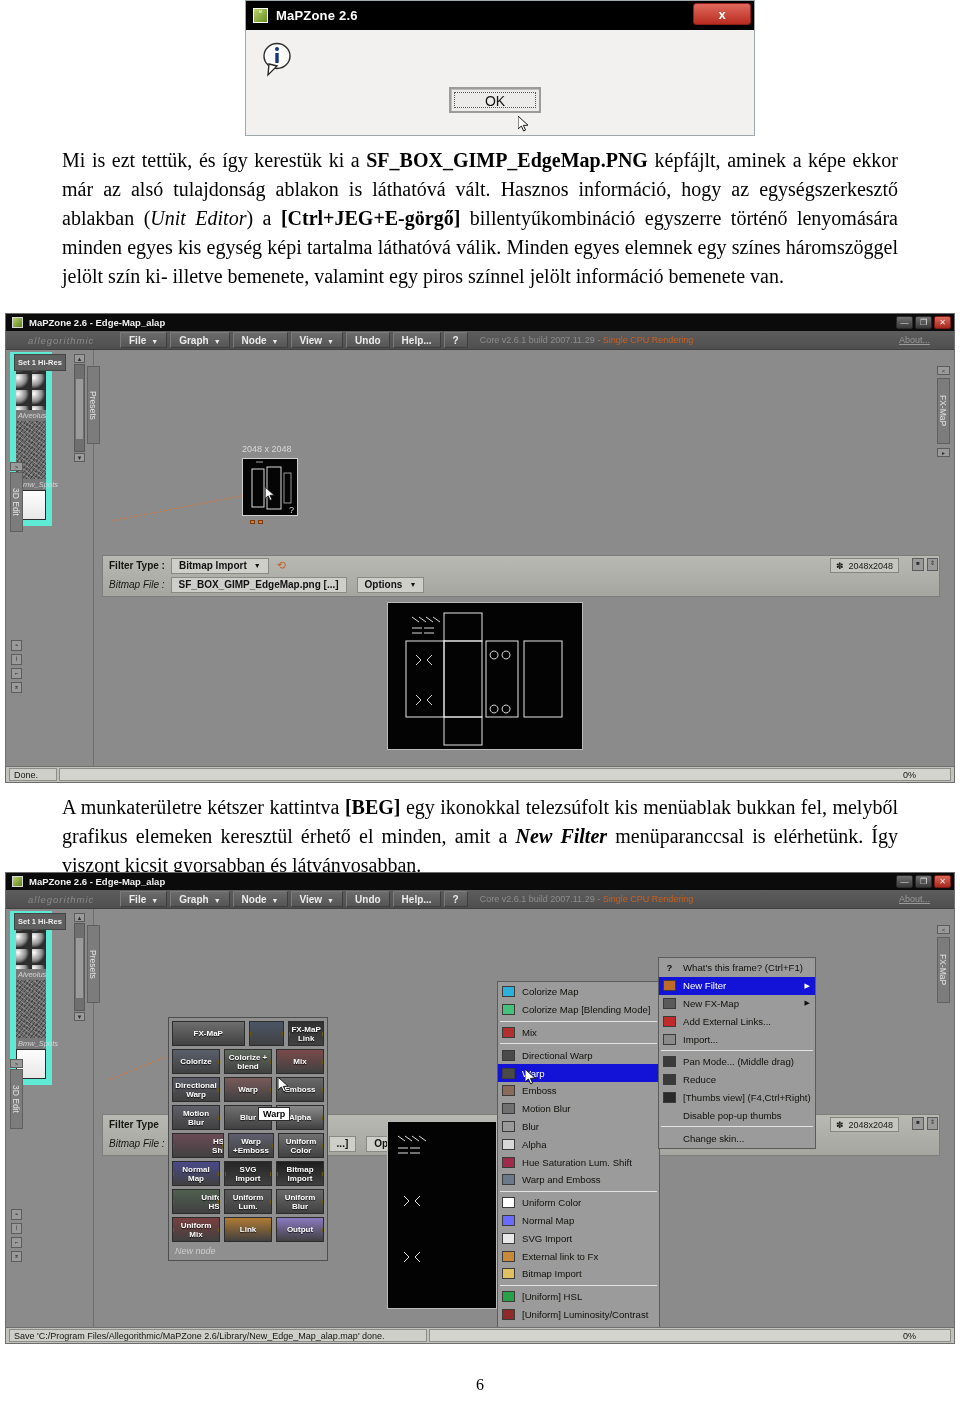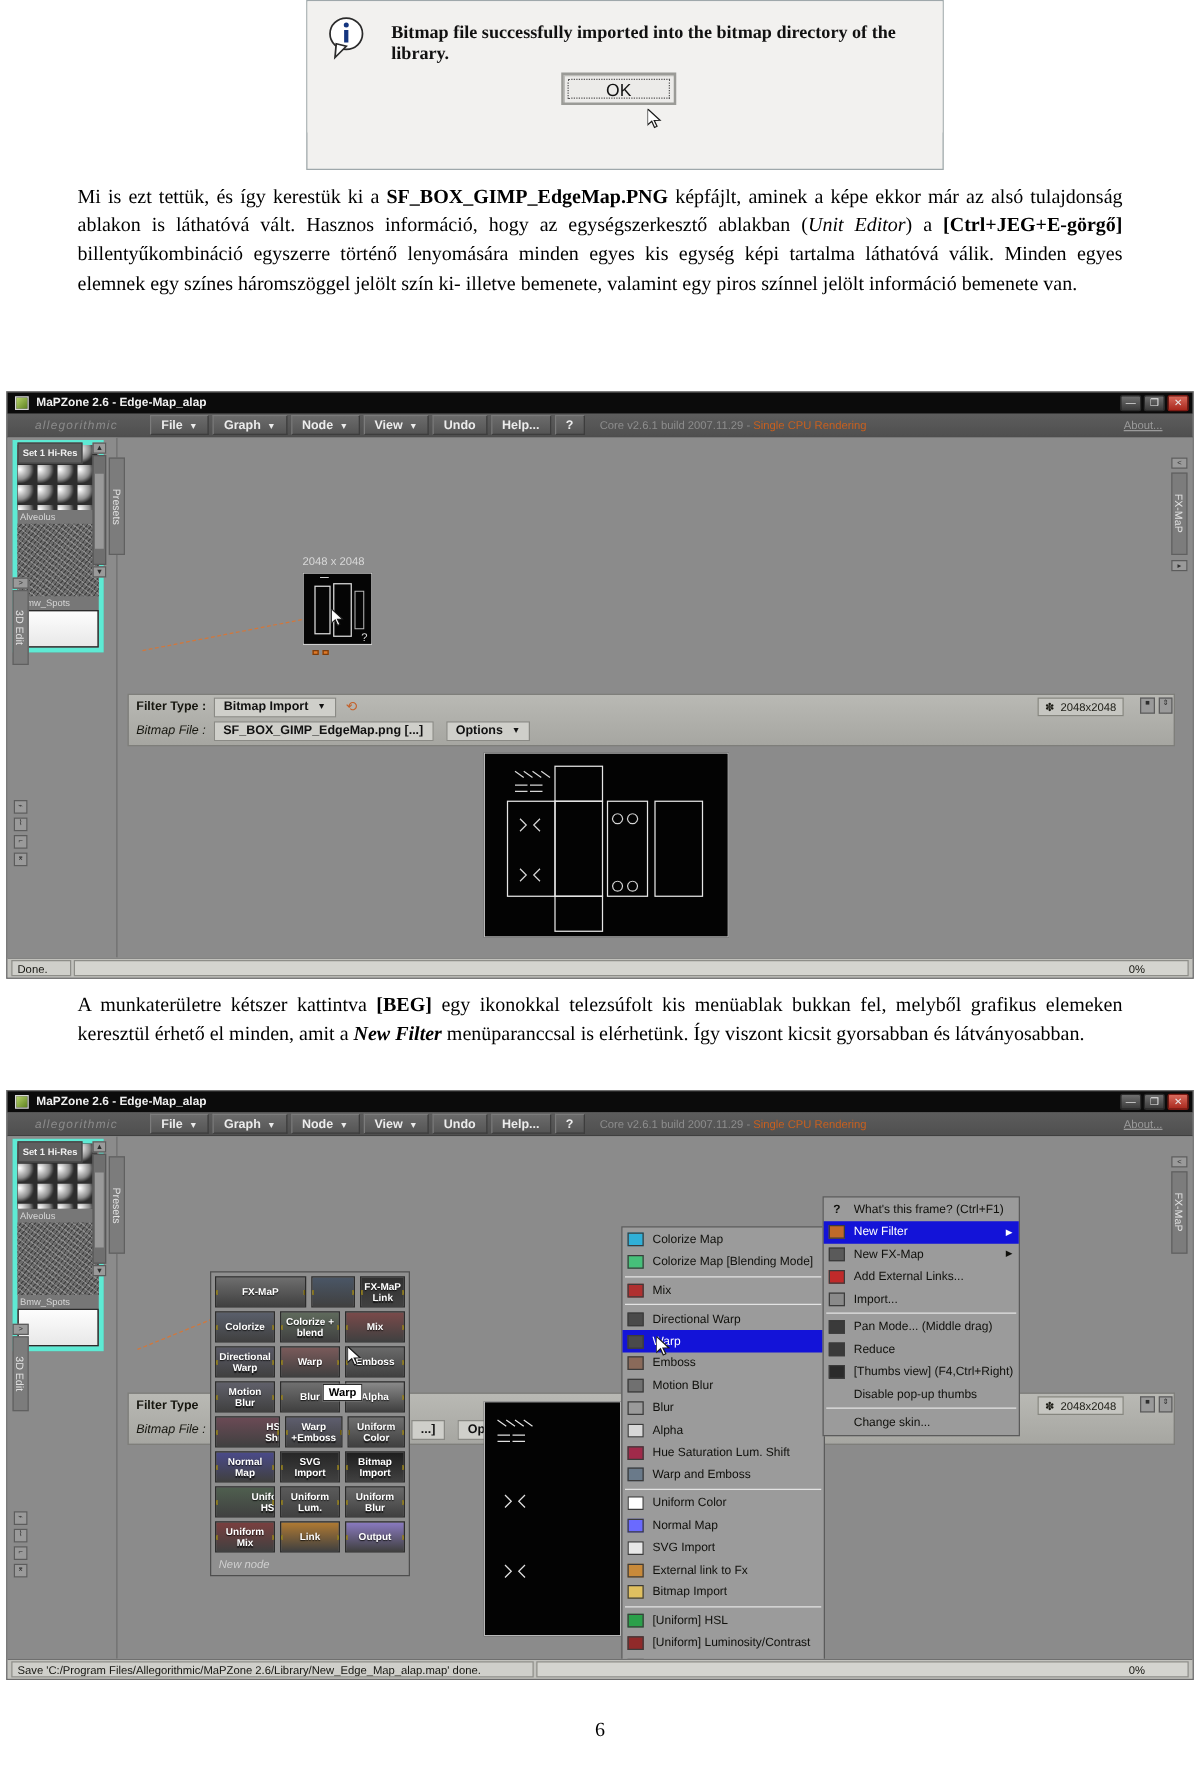--- a/index.html
+++ b/index.html
@@ -59,21 +59,21 @@
   #dialog .okbtn .dash{
     position:absolute;left:3px;top:3px;right:3px;bottom:3px;
     border:1px dotted #555;
   }
   .cursor-arrow{position:absolute;width:12px;height:18px;}
 
   
   .prose{
     position:absolute;left:62px;right:62px;
     font-family:"Liberation Serif",serif;
-    font-size:16px;line-height:1.45;color:#000;
+    font-size:20px;line-height:1.45;color:#000;
     text-align:justify;
   }
   .prose b{font-weight:bold;}
   .prose i{font-style:italic;}
 
   
   .app{
     position:absolute;left:5px;width:950px;
     border:1px solid #6c6c6c;box-sizing:border-box;background:#8b8b8b;
     font-family:"Liberation Sans",sans-serif;
@@ -124,22 +124,22 @@
     text-decoration:underline;
   }
   .app .workzone{position:relative;background:#8b8b8b;overflow:hidden;}
 
   
   .rail{
     position:absolute;left:0;top:0;width:88px;bottom:0;
     background:#8b8b8b;border-right:1px solid #6f6f6f;box-sizing:border-box;
   }
   .presetbox{
-    position:absolute;left:4px;top:2px;width:73px;
-    background:#777;border:4px solid #5eead4;box-sizing:border-box;
+    position:absolute;left:4px;top:2px;width:42px;
+    background:#777;border:6px solid #5eead4;box-sizing:border-box;font-style:italic;
   }
   .thumbA{height:52px;background:
      radial-gradient(circle at 12% 22%,#fff 0,#8d8d8d 42%,#2d2d2d 60%),
      #3a3a3a;
      background-size:16px 16px;background-repeat:repeat;}
   .thumbB{height:58px;background:#6b6b6b;
      background-image:
        repeating-linear-gradient(37deg,rgba(255,255,255,.23) 0 1px,transparent 1px 4px),
        repeating-linear-gradient(-52deg,rgba(0,0,0,.35) 0 1px,transparent 1px 3px);}
   .thumbC{height:30px;background:linear-gradient(180deg,#fdfdfd,#e8e8e8);
@@ -274,30 +274,34 @@
 
   .pagenum{
     position:absolute;left:0;right:0;text-align:center;
     font-family:"Liberation Serif",serif;font-size:16px;color:#000;
   }
 </style>
 </head>
 <body>
 
 <div id="dialog" class="abs">
+  <div class="titlebar">
+    <div class="ticon">M</div>
+    <div class="ttext">MaPZone 2.6</div>
+    <div class="closebtn">x</div>
+  </div>
   <div class="body">
     <div class="infoicon">
       <svg width="34" height="36" viewBox="0 0 34 36">
         <ellipse cx="15" cy="14" rx="13" ry="12.5" fill="#ffffff" stroke="#2b2b2b" stroke-width="1.4"></ellipse>
         <path d="M7,22 L6,33 L15,24 Z" fill="#ffffff" stroke="#2b2b2b" stroke-width="1.4"></path>
         <rect x="13.3" y="11" width="3.4" height="10" fill="#14357f"></rect>
         <circle cx="15" cy="7" r="2" fill="#14357f"></circle>
       </svg>
     </div>
-    <div class="msg">Bitmap file successfully imported into the bitmap directory of the library.</div>
     <div class="okbtn">
       <span>OK</span>
       <span class="dash"></span>
     </div>
     <div class="cursor-arrow" style="left:272px;top:86px;">
       <svg width="12" height="18" viewBox="0 0 12 18">
           <path d="M0,0 L0,13 L3.4,10 L5.6,15 L7.6,14 L5.4,9.4 L10,9.2 Z" fill="#fff" stroke="#1a1a1a" stroke-width="1"></path>
         </svg>
     </div>
   </div>

